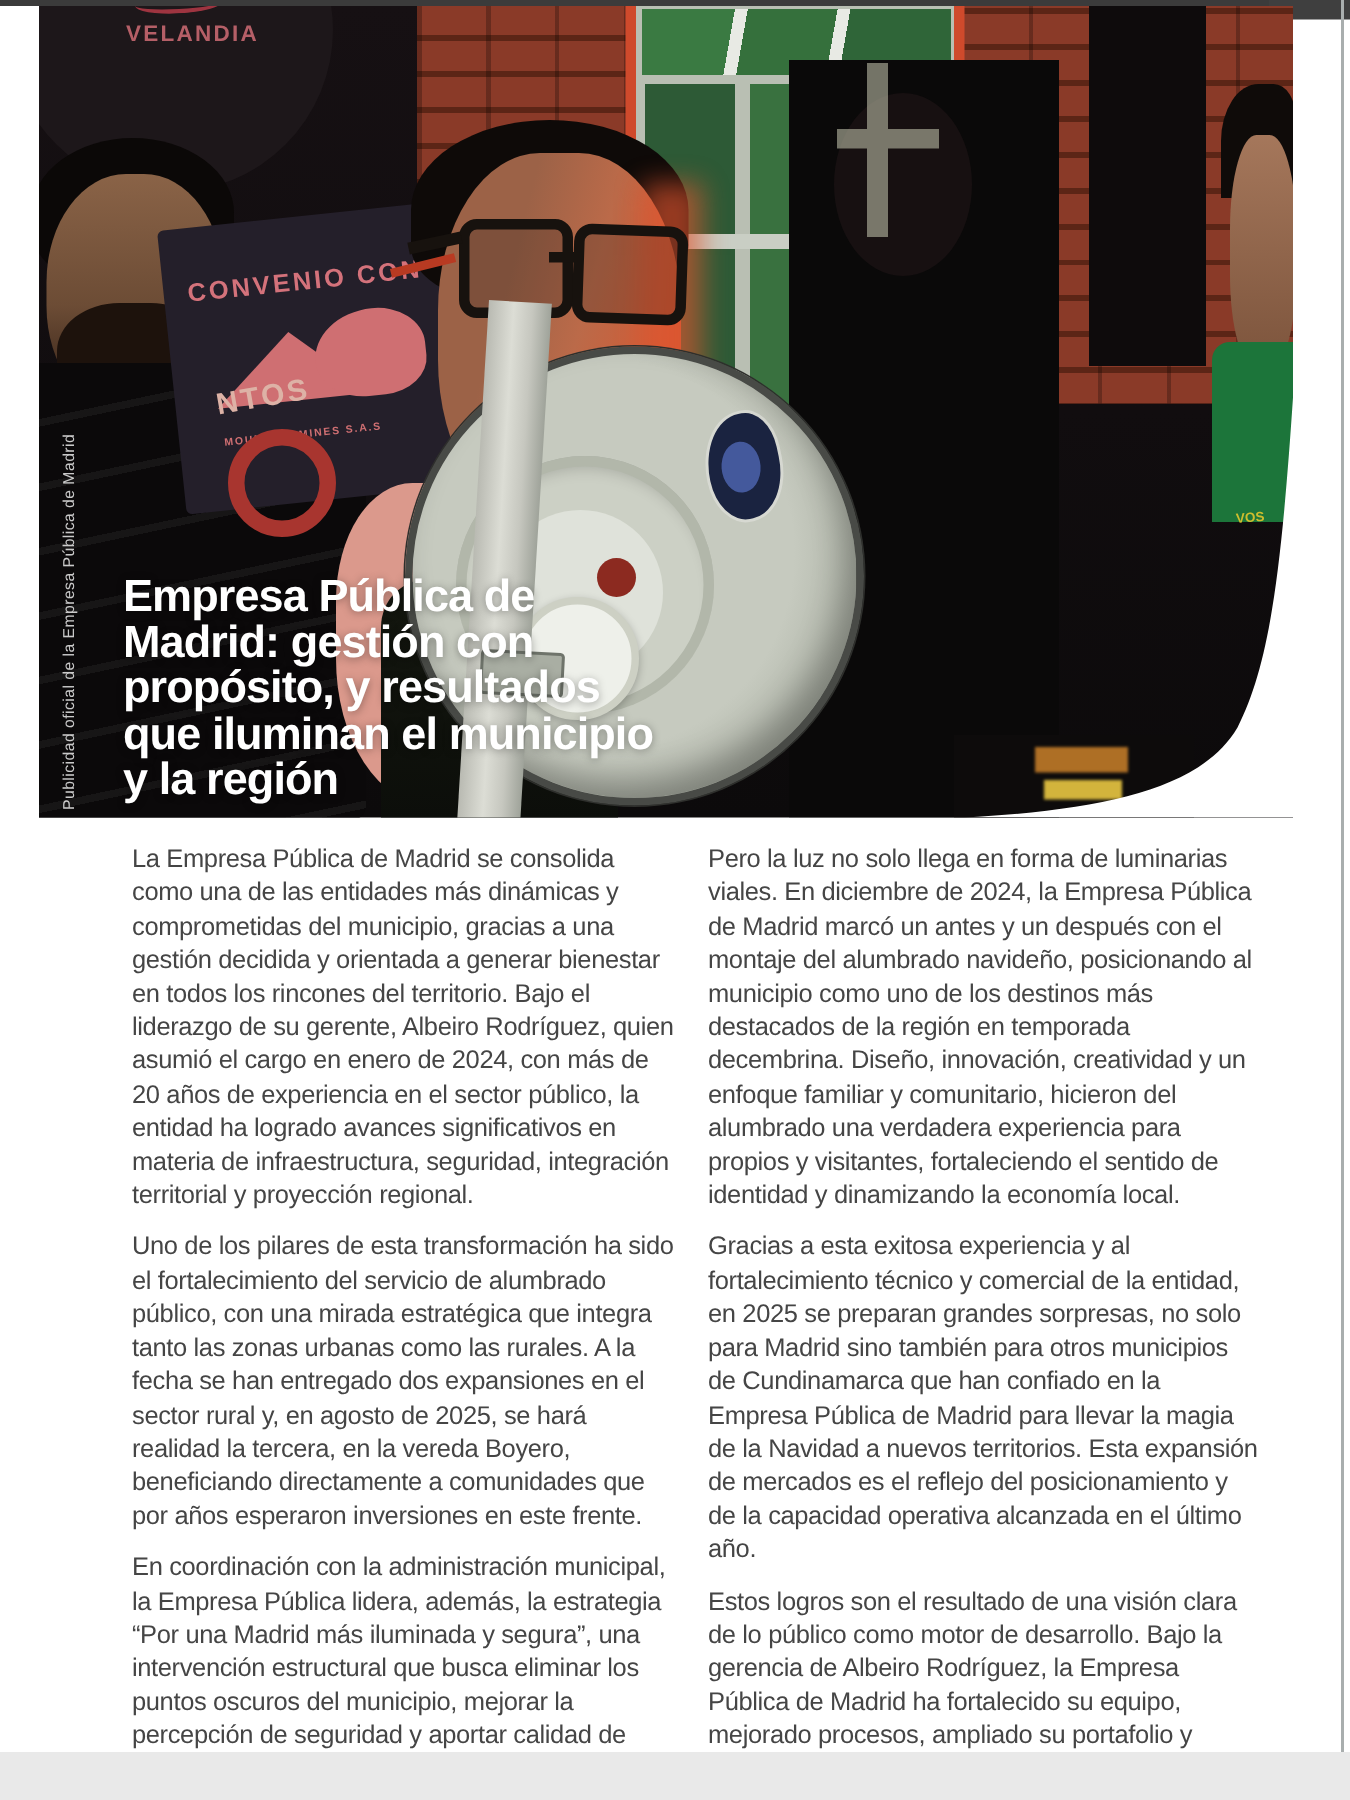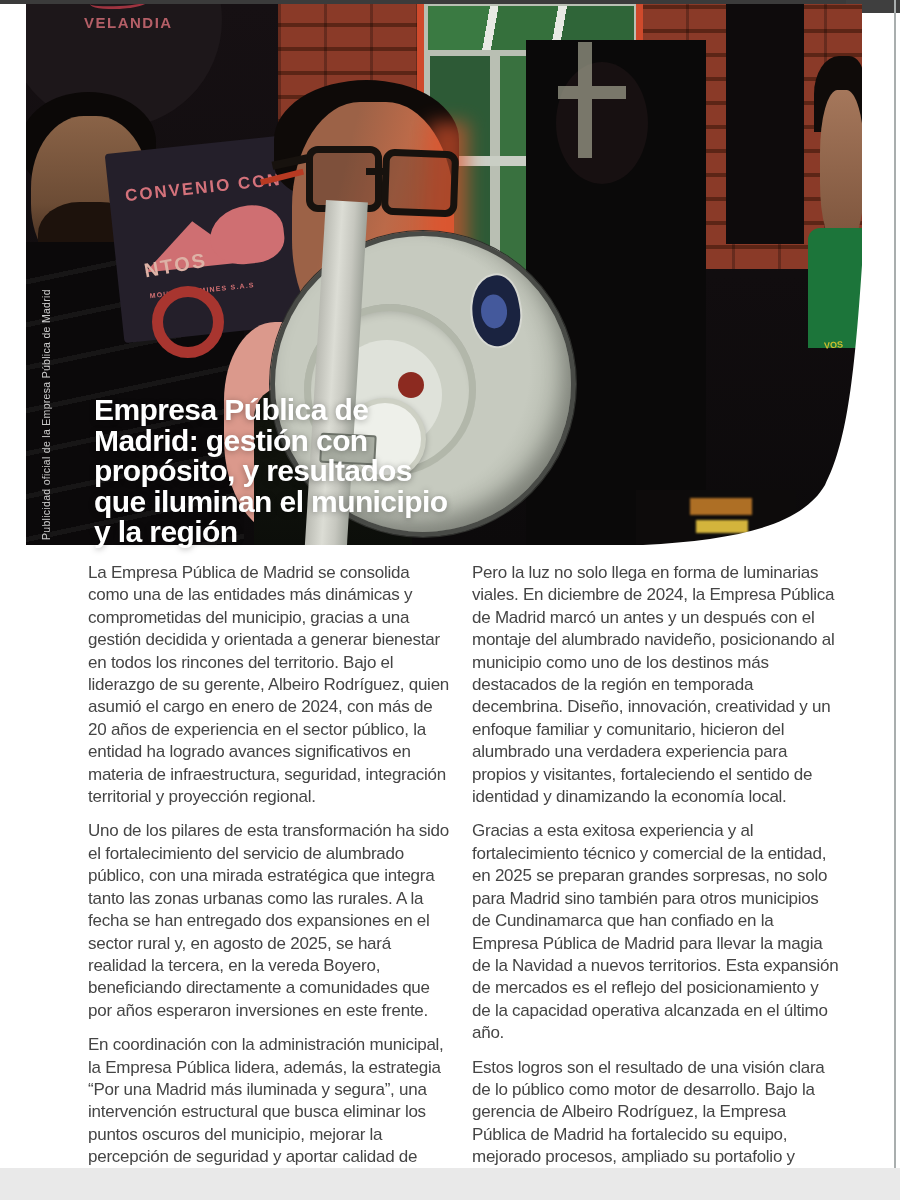--- a/index.html
+++ b/index.html
@@ -202,21 +202,21 @@
 
     <svg class="abs cutout" viewBox="0 0 246 301" width="246" height="301">
       <path d="M246,21 C238,140 230,200 209,241 C185,282 120,296 27,301 L246,301 Z" fill="#ffffff"></path>
     </svg>
 
     <div class="abs vert-caption">Publicidad oficial de la Empresa Pública de Madrid</div>
   </div>
 
   <div class="abs cross"></div>
 
-  <h1 class="abs headline" style="margin:12px;">Empresa Pública de
+  <h1 class="abs headline" style="margin:0;">Empresa Pública de
 Madrid: gestión con
 propósito, y resultados
 que iluminan el municipio
 y la región</h1>
 
   <div class="abs col col-left">
     <p>La Empresa Pública de Madrid se consolida como una de las entidades más dinámicas y comprometidas del municipio, gracias a una gestión decidida y orientada a generar bienestar en todos los rincones del territorio. Bajo el liderazgo de su gerente, Albeiro Rodríguez, quien asumió el cargo en enero de 2024, con más de 20 años de experiencia en el sector público, la entidad ha logrado avances significativos en materia de infraestructura, seguridad, integración territorial y proyección regional.</p>
     <p>Uno de los pilares de esta transformación ha sido el fortalecimiento del servicio de alumbrado público, con una mirada estratégica que integra tanto las zonas urbanas como las rurales. A la fecha se han entregado dos expansiones en el sector rural y, en agosto de 2025, se hará realidad la tercera, en la vereda Boyero, beneficiando directamente a comunidades que por años esperaron inversiones en este frente.</p>
     <p>En coordinación con la administración municipal, la Empresa Pública lidera, además, la estrategia “Por una Madrid más iluminada y segura”, una intervención estructural que busca eliminar los puntos oscuros del municipio, mejorar la percepción de seguridad y aportar calidad de vida. Gracias a una inversión cercana a los 1.000 millones de pesos, ya se ha intervenido el 50 % del territorio, con impacto directo, tanto en barrios urbanos como en sectores rurales.</p>
   </div>

